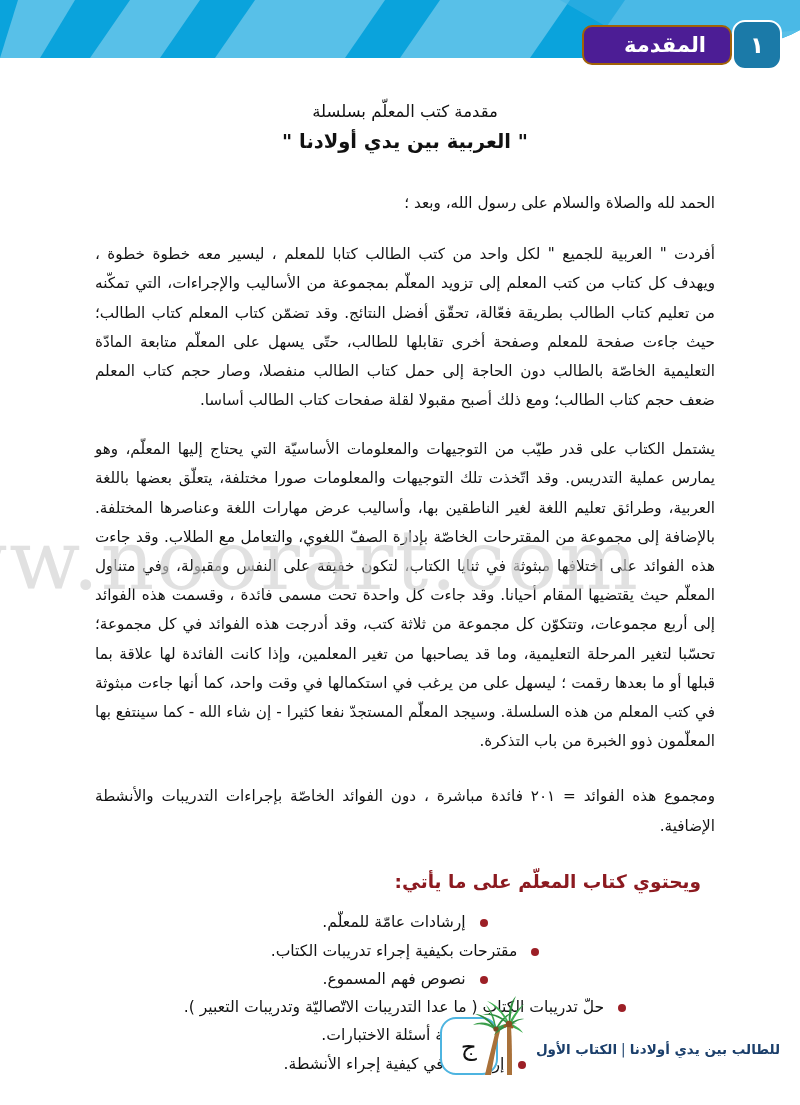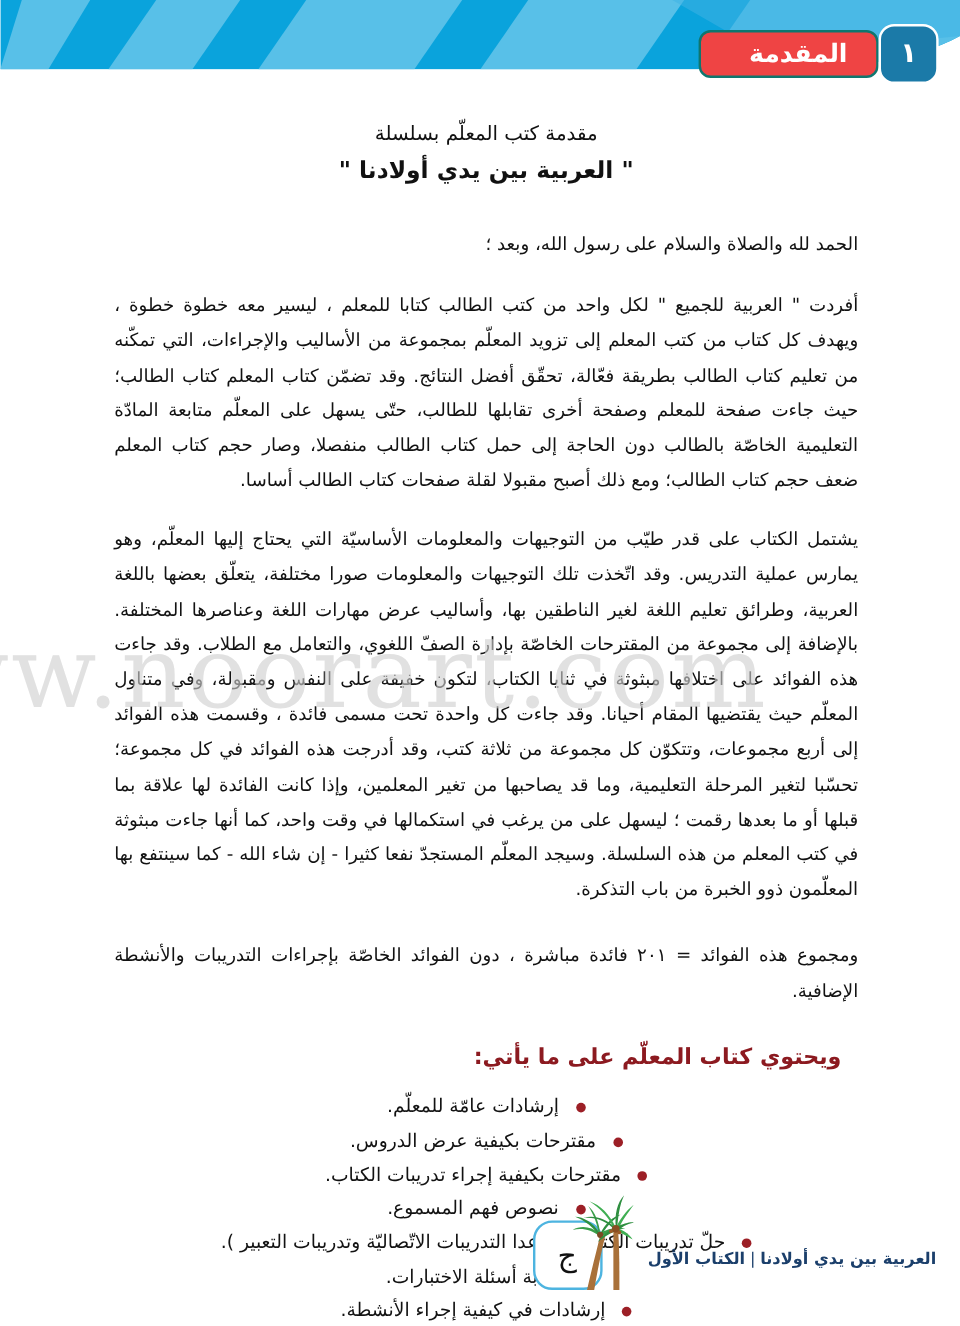--- a/index.html
+++ b/index.html
@@ -29,22 +29,22 @@
   .chapter-badge-wrap {
     position: absolute;
     top: 22px;
     right: 18px;
     display: flex;
     align-items: center;
     height: 46px;
     z-index: 5;
   }
   .chapter-title-plate {
-    background: #ef4444;
-    border: 2px solid #0f766e;
+    background: #4c1d95;
+    border: 2px solid #a16207;
     border-radius: 10px;
     height: 40px;
     min-width: 150px;
     display: flex;
     align-items: center;
     justify-content: center;
     padding: 0 20px 0 36px;
     box-sizing: border-box;
     margin-left: -26px;
   }
@@ -283,33 +283,32 @@
   <p class="body-par">أفردت " العربية للجميع " لكل واحد من كتب الطالب كتابا للمعلم ، ليسير معه خطوة خطوة ، ويهدف كل كتاب من كتب المعلم إلى تزويد المعلّم بمجموعة من الأساليب والإجراءات، التي تمكّنه من تعليم كتاب الطالب بطريقة فعّالة، تحقّق أفضل النتائج. وقد تضمّن كتاب المعلم كتاب الطالب؛ حيث جاءت صفحة للمعلم وصفحة أخرى تقابلها للطالب، حتّى يسهل على المعلّم متابعة المادّة التعليمية الخاصّة بالطالب دون الحاجة إلى حمل كتاب الطالب منفصلا، وصار حجم كتاب المعلم ضعف حجم كتاب الطالب؛ ومع ذلك أصبح مقبولا لقلة صفحات كتاب الطالب أساسا.</p>
 
   <p class="body-par">يشتمل الكتاب على قدر طيّب من التوجيهات والمعلومات الأساسيّة التي يحتاج إليها المعلّم، وهو يمارس عملية التدريس. وقد اتّخذت تلك التوجيهات والمعلومات صورا مختلفة، يتعلّق بعضها باللغة العربية، وطرائق تعليم اللغة لغير الناطقين بها، وأساليب عرض مهارات اللغة وعناصرها المختلفة. بالإضافة إلى مجموعة من المقترحات الخاصّة بإدارة الصفّ اللغوي، والتعامل مع الطلاب. وقد جاءت هذه الفوائد على اختلافها مبثوثة في ثنايا الكتاب، لتكون خفيفة على النفس ومقبولة، وفي متناول المعلّم حيث يقتضيها المقام أحيانا. وقد جاءت كل واحدة تحت مسمى فائدة ، وقسمت هذه الفوائد إلى أربع مجموعات، وتتكوّن كل مجموعة من ثلاثة كتب، وقد أدرجت هذه الفوائد في كل مجموعة؛ تحسّبا لتغير المرحلة التعليمية، وما قد يصاحبها من تغير المعلمين، وإذا كانت الفائدة لها علاقة بما قبلها أو ما بعدها رقمت ؛ ليسهل على من يرغب في استكمالها في وقت واحد، كما أنها جاءت مبثوثة في كتب المعلم من هذه السلسلة. وسيجد المعلّم المستجدّ نفعا كثيرا - إن شاء الله - كما سينتفع بها المعلّمون ذوو الخبرة من باب التذكرة.</p>
 
   <p class="body-par summary-par">ومجموع هذه الفوائد = ٢٠١ فائدة مباشرة ، دون الفوائد الخاصّة بإجراءات التدريبات والأنشطة الإضافية.</p>
 
   <div class="section-heading">ويحتوي كتاب المعلّم على ما يأتي:</div>
 
   <ul class="content-list">
     <li><span class="li-inner"><span class="li-bullet"></span><span>إرشادات عامّة للمعلّم.</span></span></li>
-    <li><span class="li-inner"><span class="li-bullet"></span><span>مقترحات بكيفية عرض الدروس.</span></span></li>
     <li><span class="li-inner"><span class="li-bullet"></span><span>مقترحات بكيفية إجراء تدريبات الكتاب.</span></span></li>
     <li><span class="li-inner"><span class="li-bullet"></span><span>نصوص فهم المسموع.</span></span></li>
     <li><span class="li-inner"><span class="li-bullet"></span><span>حلّ تدريبات الكتاب ( ما عدا التدريبات الاتّصاليّة وتدريبات التعبير ).</span></span></li>
     <li><span class="li-inner"><span class="li-bullet"></span><span>إجابة أسئلة الاختبارات.</span></span></li>
     <li><span class="li-inner"><span class="li-bullet"></span><span>إرشادات في كيفية إجراء الأنشطة.</span></span></li>
   </ul>
 </div>
 
 <div class="footer">
   <div class="footer-inner">
     <div class="footer-text">
-      <span>العربية بين يدي أولادنا</span><span class="sep">|</span><span>الكتاب الأول</span>
+      <span>للطالب بين يدي أولادنا</span><span class="sep">|</span><span>الكتاب الأول</span>
     </div>
     <div class="page-marker">
       <div class="page-marker-box">
         <span>ج</span>
       </div>
       <svg class="palm-icon" viewBox="0 0 58 82" xmlns="http://www.w3.org/2000/svg">
 
         <path d="M30,34 C27,48 23,62 19,80 L25,80 C28,62 31,48 34,36 Z" fill="#a9713a"></path>
         <path d="M41,30 C41,46 41,62 41,80 L46,80 C46,62 46,46 45,31 Z" fill="#a9713a"></path>
 

